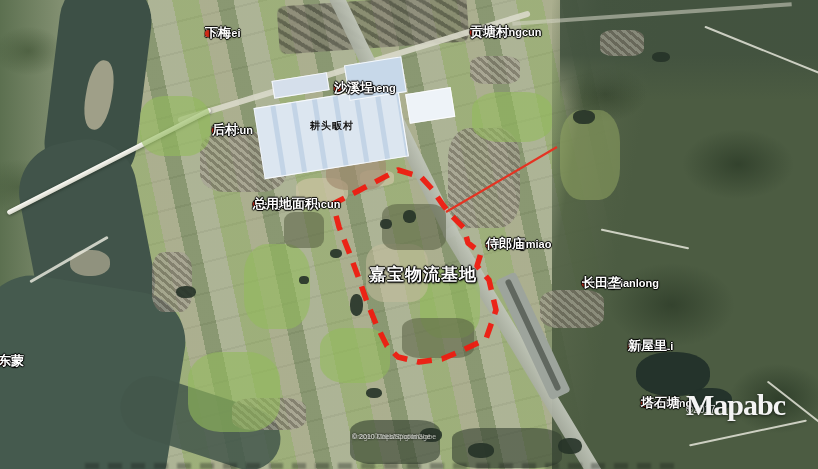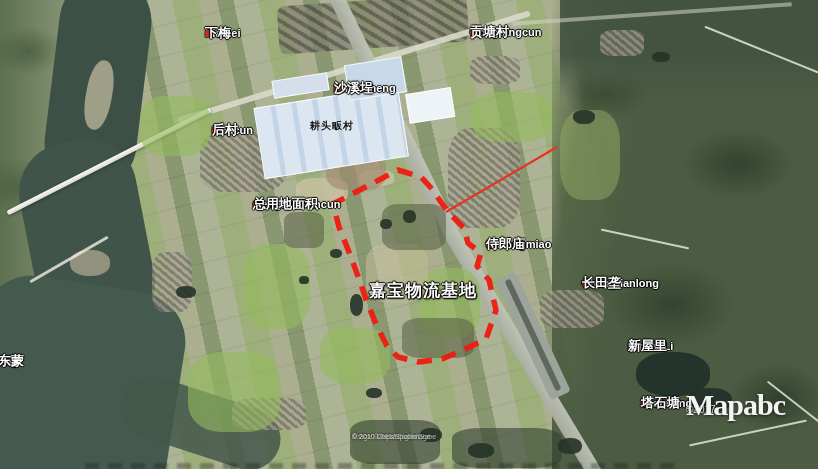--- a/index.html
+++ b/index.html
@@ -63,21 +63,21 @@
   .road{background:rgba(238,238,226,.8);border-radius:2px;filter:none;}
   
   svg#anno{left:0;top:0;pointer-events:none;}
   .place{display:flex;align-items:center;gap:3px;color:#fff;font-weight:bold;font-size:11px;white-space:nowrap;
     text-shadow:-1px 0 1px #000,1px 0 1px #000,0 -1px 1px #000,0 1px 1px #000;}
   .place .zh{font-size:13px;}
   .place .dot{position:static;width:7px;height:7px;border-radius:50%;background:#cf2a16;box-shadow:0 0 0 1px rgba(40,0,0,.5);}
   .factoryLabel{left:310px;top:119px;font-size:10px;font-weight:600;color:#151515;letter-spacing:1px;
     text-shadow:0 0 2px rgba(255,255,255,.6);white-space:nowrap;}
   .siteLabel{left:369px;top:263px;font-size:17px;font-weight:bold;color:#fff;letter-spacing:1px;white-space:nowrap;
-    text-shadow:-1px 0 1px #000,1px 0 1px #000,0 -1px 1px #000,0 1px 1px #000,1px 1px 2px #000;margin-top:16px;}
+    text-shadow:-1px 0 1px #000,1px 0 1px #000,0 -1px 1px #000,0 1px 1px #000,1px 1px 2px #000;}
   .callout{left:556px;top:106px;width:162px;background:#fbf3cb;border:2px solid #e9311f;
     padding:3px 7px 4px 7px;box-shadow:1px 1px 3px rgba(0,0,0,.35);}
   .callout>div{position:static;}
   .c-title{font-size:13px;font-weight:bold;color:#d81f10;line-height:17px;}
   .c-value{font-size:13px;color:#e02a18;line-height:17px;white-space:nowrap;}
   .c-value sup{font-size:9px;}
   .credits{left:352px;top:432px;width:130px;text-align:center;font-size:7px;line-height:9px;
     color:rgba(228,231,222,.8);text-shadow:0 0 2px rgba(0,0,0,.8);}
   .credits div{position:static;}
   .logoRow{left:686px;top:420px;display:flex;align-items:flex-end;gap:3px;}

